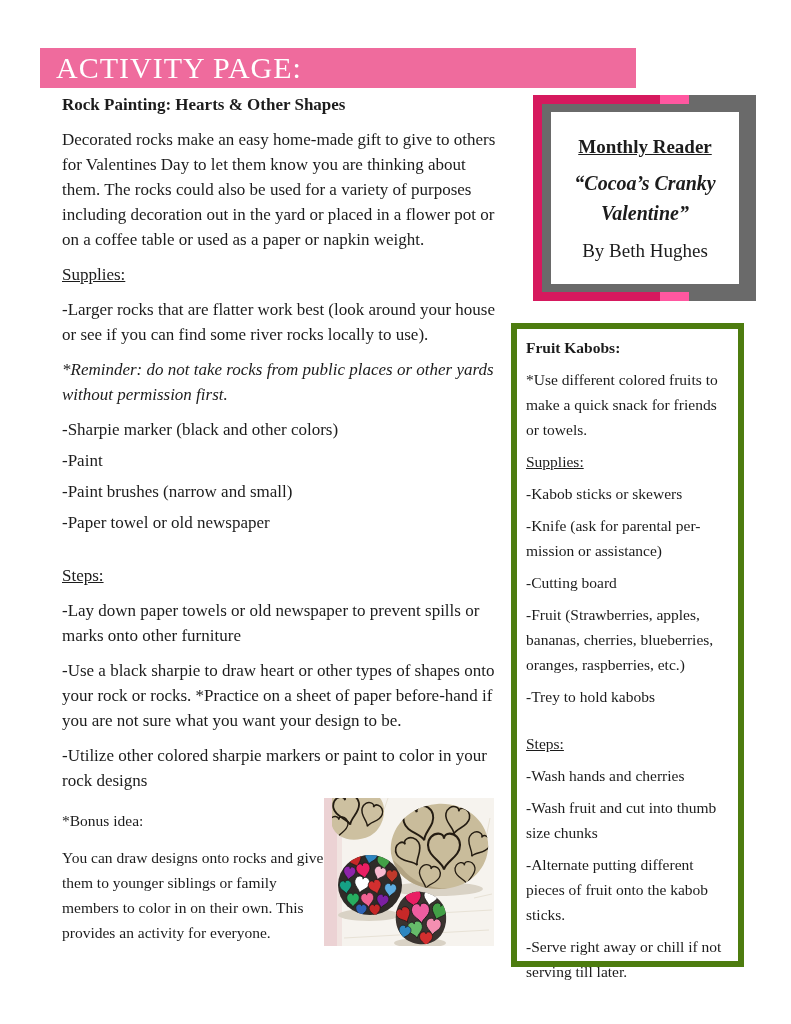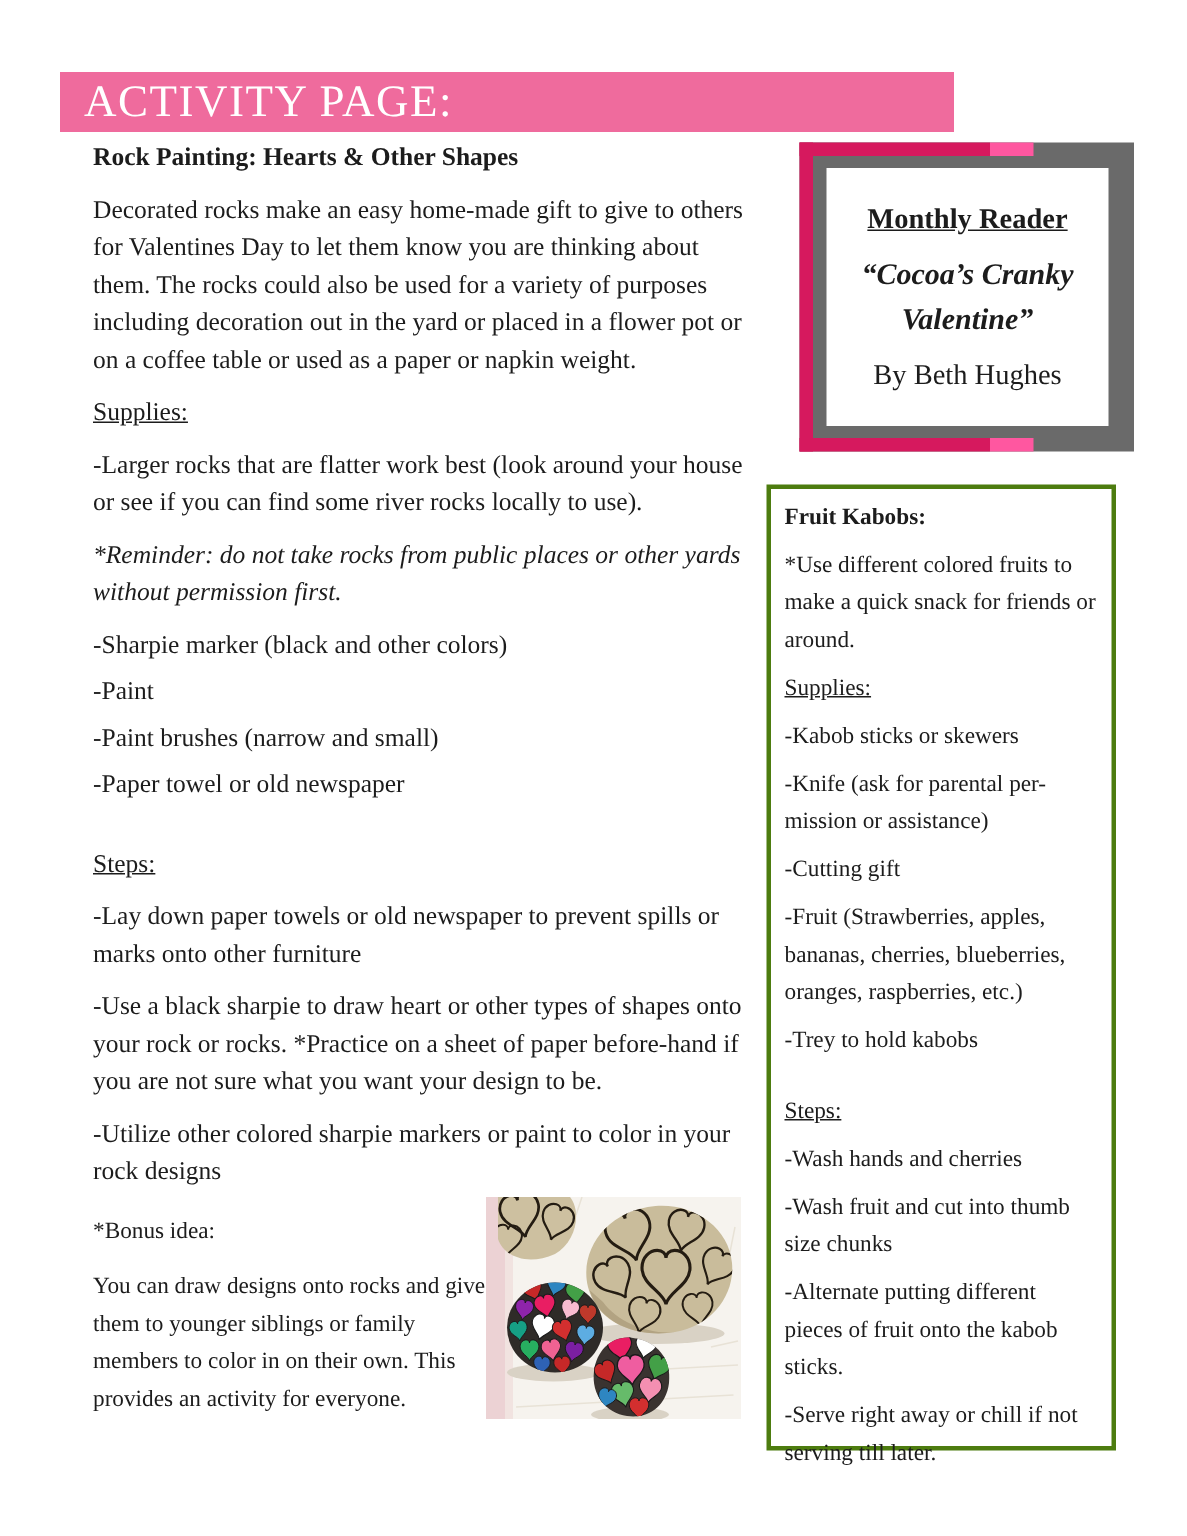--- a/index.html
+++ b/index.html
@@ -26,21 +26,21 @@
   .mr-strip-left{position:absolute;left:0;top:0;bottom:0;width:9px;background:#d6195e;}
   .mr-strip-top{position:absolute;left:0;top:0;width:57%;height:9px;background:#d6195e;}
   .mr-strip-top-accent{position:absolute;left:57%;top:0;width:13%;height:9px;background:#ff57a0;}
   .mr-strip-bottom{position:absolute;left:0;bottom:0;width:57%;height:9px;background:#d6195e;}
   .mr-strip-bottom-accent{position:absolute;left:57%;bottom:0;width:13%;height:9px;background:#ff57a0;}
   .mr-inner{position:absolute;left:18px;top:17px;right:17px;bottom:17px;background:#ffffff;text-align:center;}
   .mr-title{margin:24px 0 10px 0;font-size:19px;font-weight:bold;text-decoration:underline;}
   .mr-book{margin:0 8px 12px 8px;font-size:20px;font-weight:bold;font-style:italic;line-height:30px;}
   .mr-author{margin:0;font-size:19px;}
   
-  .fk-box{position:absolute;left:511px;top:323px;width:233px;height:644px;border:3px solid #4d7c0f;
+  .fk-box{position:absolute;left:511px;top:323px;width:233px;height:644px;border:6px solid #4d7c0f;
           box-sizing:border-box;padding:6px 9px;font-size:15.5px;line-height:25px;background:#fff;}
   .fk-box p{margin:0 0 7px 0;}
   .fk-steps-gap{margin-top:22px !important;}
 </style>
 </head>
 <body>
 
 <div class="page">
 
   <div class="header-bar">
@@ -164,25 +164,25 @@
     <div class="mr-strip-bottom-accent"></div>
     <div class="mr-inner">
       <p class="mr-title">Monthly Reader</p>
       <p class="mr-book">“Cocoa’s Cranky Valentine”</p>
       <p class="mr-author">By Beth Hughes</p>
     </div>
   </div>
 
   <div class="fk-box">
     <p class="bold">Fruit Kabobs:</p>
-    <p>*Use different colored fruits to make a quick snack for friends or around.</p>
+    <p>*Use different colored fruits to make a quick snack for friends or towels.</p>
     <p class="underline">Supplies:</p>
     <p>-Kabob sticks or skewers</p>
     <p>-Knife (ask for parental per-mission or assistance)</p>
-    <p>-Cutting gift</p>
+    <p>-Cutting board</p>
     <p>-Fruit (Strawberries, apples, bananas, cherries, blueberries, oranges, raspberries, etc.)</p>
     <p>-Trey to hold kabobs</p>
     <p class="underline fk-steps-gap">Steps:</p>
     <p>-Wash hands and cherries</p>
     <p>-Wash fruit and cut into thumb size chunks</p>
     <p>-Alternate putting different pieces of fruit onto the kabob sticks.</p>
     <p>-Serve right away or chill if not serving till later.</p>
   </div>
 
 </div>

